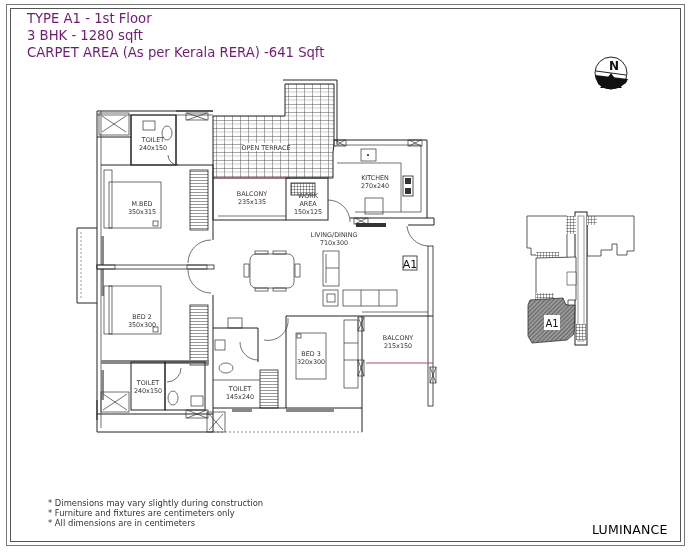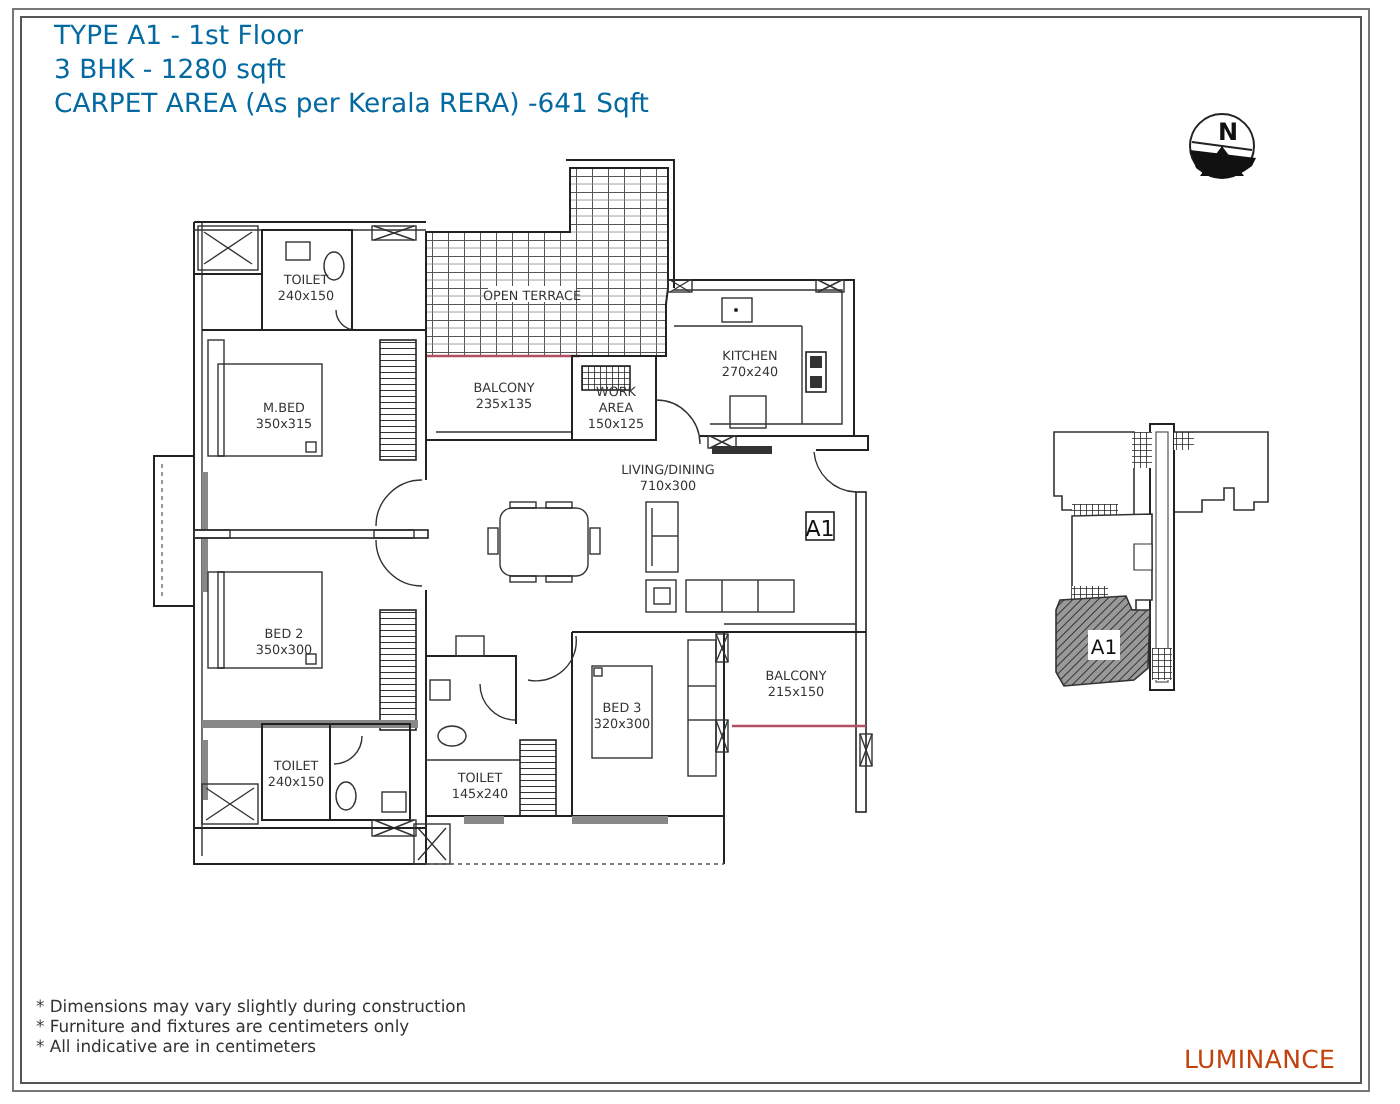--- a/index.html
+++ b/index.html
@@ -1,23 +1,23 @@
 <!DOCTYPE html>
 <html><head>
 <meta charset="utf-8">
 <style>
   html, body { margin:0; padding:0; background:#ffffff; }
   body { width:700px; height:552px; position:relative; overflow:hidden; font-family:"DejaVu Sans", sans-serif; color:#222; }
   .frame-outer { position:absolute; left:6px; top:4px; width:677px; height:540px; border:1px solid #777; }
   .frame-inner { position:absolute; left:10px; top:8px; width:669px; height:532px; border:1px solid #555; }
-  .header { position:absolute; left:27px; top:10px; font-size:13.2px; line-height:17px; color:#0369a1; }
+  .header { position:absolute; left:27px; top:10px; font-size:13.2px; line-height:17px; color:#701a75; }
   .header div { white-space:nowrap; }
   .notes { position:absolute; left:18px; top:499px; font-size:8.4px; line-height:9.8px; color:#333; }
-  .notes div { white-space:nowrap; }
-  .brand { position:absolute; left:592px; top:522px; font-size:12.5px; color:#c2410c; letter-spacing:0.2px; }
+  .notes div { white-space:nowrap;margin-left:30px; }
+  .brand { position:absolute; left:592px; top:522px; font-size:12.5px; color:#000000; letter-spacing:0.2px; }
   svg { position:absolute; left:0; top:0; }
   .lbl { font-family:"DejaVu Sans", sans-serif; font-size:6.4px; fill:#333; text-anchor:middle; }
   .w { fill:none; stroke:#222; stroke-width:1; }
   .wt { fill:none; stroke:#333; stroke-width:0.7; }
   .red { stroke:#b05060; stroke-width:1.2; fill:none; }
 </style>
 </head>
 <body>
 
 <div class="frame-outer"></div>
@@ -274,16 +274,16 @@
     <path d="M530 300 L563 298 L566 305 L575 305 L574 334 L567 340 L532 343 L528 336 L528 305 Z" fill="url(#hatch)" stroke="#333" stroke-width="0.8"></path>
     <rect x="544" y="315" width="16" height="15" fill="#fff"></rect>
     <text x="552" y="327" font-size="10" font-family="DejaVu Sans, sans-serif" fill="#111" text-anchor="middle">A1</text>
     <rect x="576" y="324" width="10" height="16" fill="url(#smallgrid)"></rect>
   </g>
 </svg>
 
 <div class="notes">
   <div>* Dimensions may vary slightly during construction</div>
   <div>* Furniture and fixtures are centimeters only</div>
-  <div>* All indicative are in centimeters</div>
+  <div>* All dimensions are in centimeters</div>
 </div>
 
 <div class="brand">LUMINANCE</div>
 
 </body></html>

